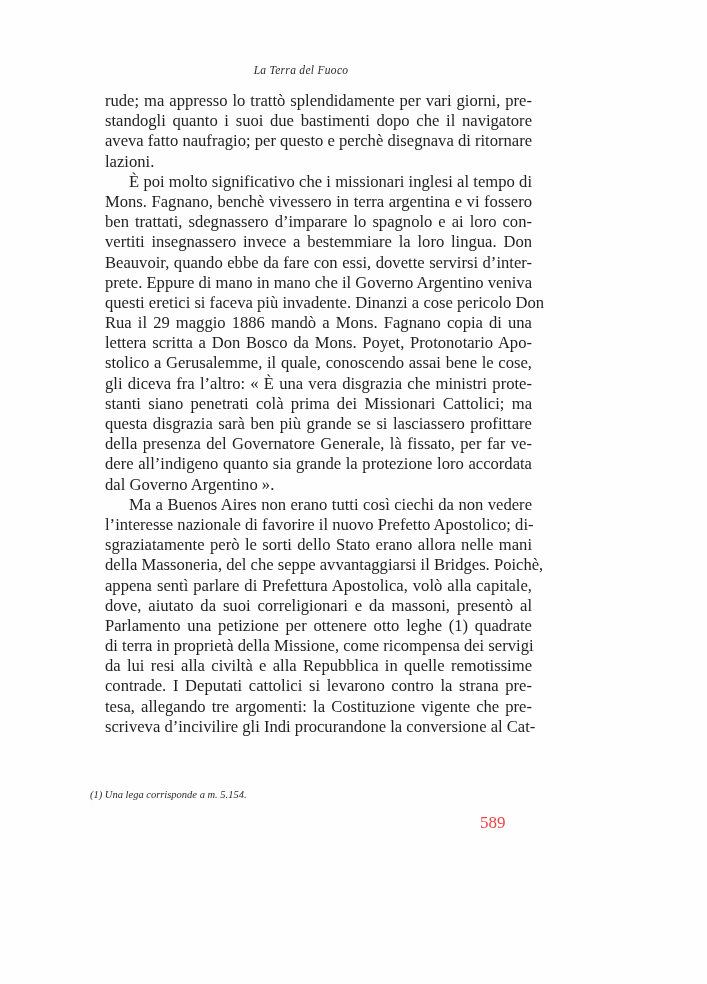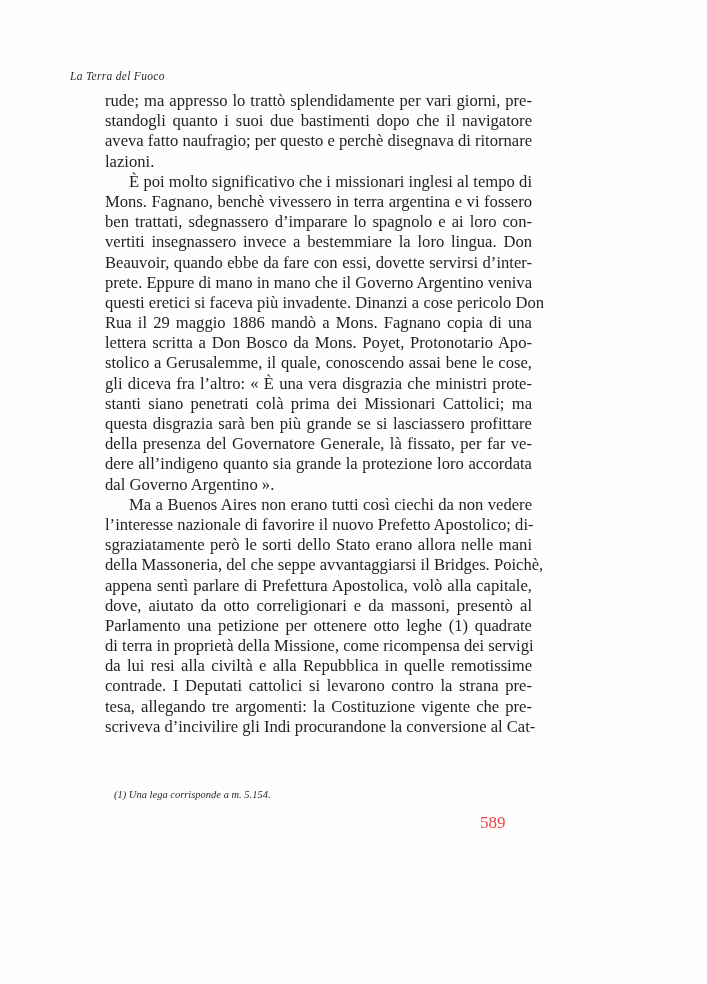--- a/index.html
+++ b/index.html
@@ -9,22 +9,22 @@
       position: relative;
       overflow: hidden;
       font-family: "DejaVu Serif", "Liberation Serif", serif;
       color: #1e1e1e;
     }
     .page {
       position: absolute; left: 0; top: 0; width: 707px; height: 984px;
       background: #fefefe;
     }
     .running-head {
-      position: absolute; left: 70px; width: 462px; top: 70px;
-      text-align: left;
+      position: absolute; left: 70px; width: 462px; top: 64px;
+      text-align: center;
       font-family: "Liberation Serif", serif;
       font-style: italic;
       font-size: 11.5px;
       letter-spacing: 0.3px;
       color: #2a2a2a;
     }
     .body-text {
       position: absolute; left: 70px; top: 91px; width: 462px;
       font-family: "Liberation Serif", serif;
       font-size: 16.6px;
@@ -41,21 +41,20 @@
     }
     .line.last { text-align-last: left; }
     .line.indent { padding-left: 24px; }
     .footnote {
       position: absolute; left: 90px; top: 789px;
       font-family: "Liberation Serif", serif;
       font-style: italic;
       font-size: 10.5px;
       color: #2a2a2a;
       white-space: nowrap;
-      margin-left: 24px;
     }
     .page-number {
       position: absolute; left: 480px; top: 813px;
       font-family: "Liberation Serif", serif;
       font-size: 17px;
       color: #ef4444;
     }
   </style>
 </head>
 <body>
@@ -82,21 +81,21 @@
       <span class="line">stanti siano penetrati colà prima dei Missionari Cattolici; ma</span>
       <span class="line">questa disgrazia sarà ben più grande se si lasciassero profittare</span>
       <span class="line">della presenza del Governatore Generale, là fissato, per far ve-</span>
       <span class="line">dere all’indigeno quanto sia grande la protezione loro accordata</span>
       <span class="line last">dal Governo Argentino ».</span>
       <span class="line indent">Ma a Buenos Aires non erano tutti così ciechi da non vedere</span>
       <span class="line">l’interesse nazionale di favorire il nuovo Prefetto Apostolico; di-</span>
       <span class="line">sgraziatamente però le sorti dello Stato erano allora nelle mani</span>
       <span class="line">della Massoneria, del che seppe avvantaggiarsi il Bridges. Poichè,</span>
       <span class="line">appena sentì parlare di Prefettura Apostolica, volò alla capitale,</span>
-      <span class="line">dove, aiutato da otto correligionari e da massoni, presentò al</span>
+      <span class="line">dove, aiutato da suoi correligionari e da massoni, presentò al</span>
       <span class="line">Parlamento una petizione per ottenere otto leghe (1) quadrate</span>
       <span class="line">di terra in proprietà della Missione, come ricompensa dei servigi</span>
       <span class="line">da lui resi alla civiltà e alla Repubblica in quelle remotissime</span>
       <span class="line">contrade. I Deputati cattolici si levarono contro la strana pre-</span>
       <span class="line">tesa, allegando tre argomenti: la Costituzione vigente che pre-</span>
       <span class="line">scriveva d’incivilire gli Indi procurandone la conversione al Cat-</span>
     </div>
 
   <div class="footnote">(1) Una lega corrisponde a m. 5.154.</div>
 

